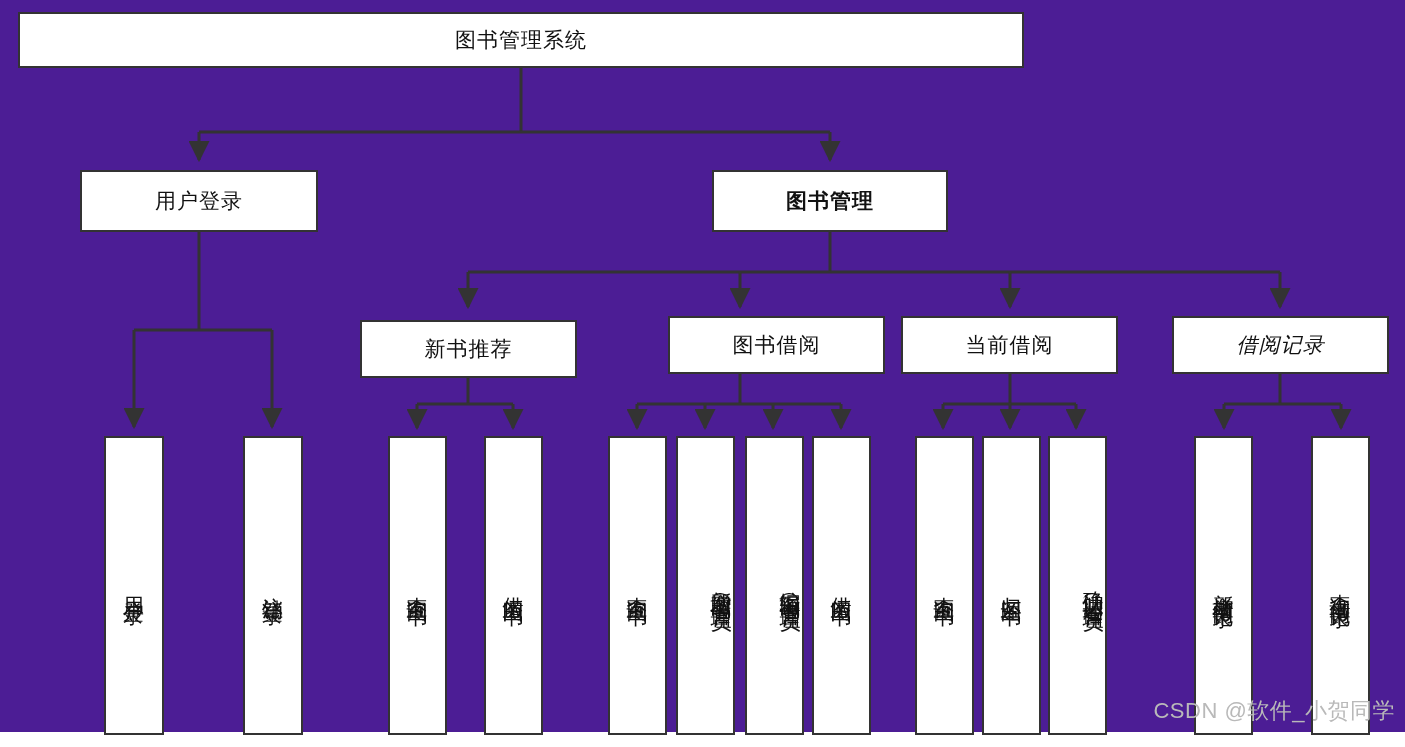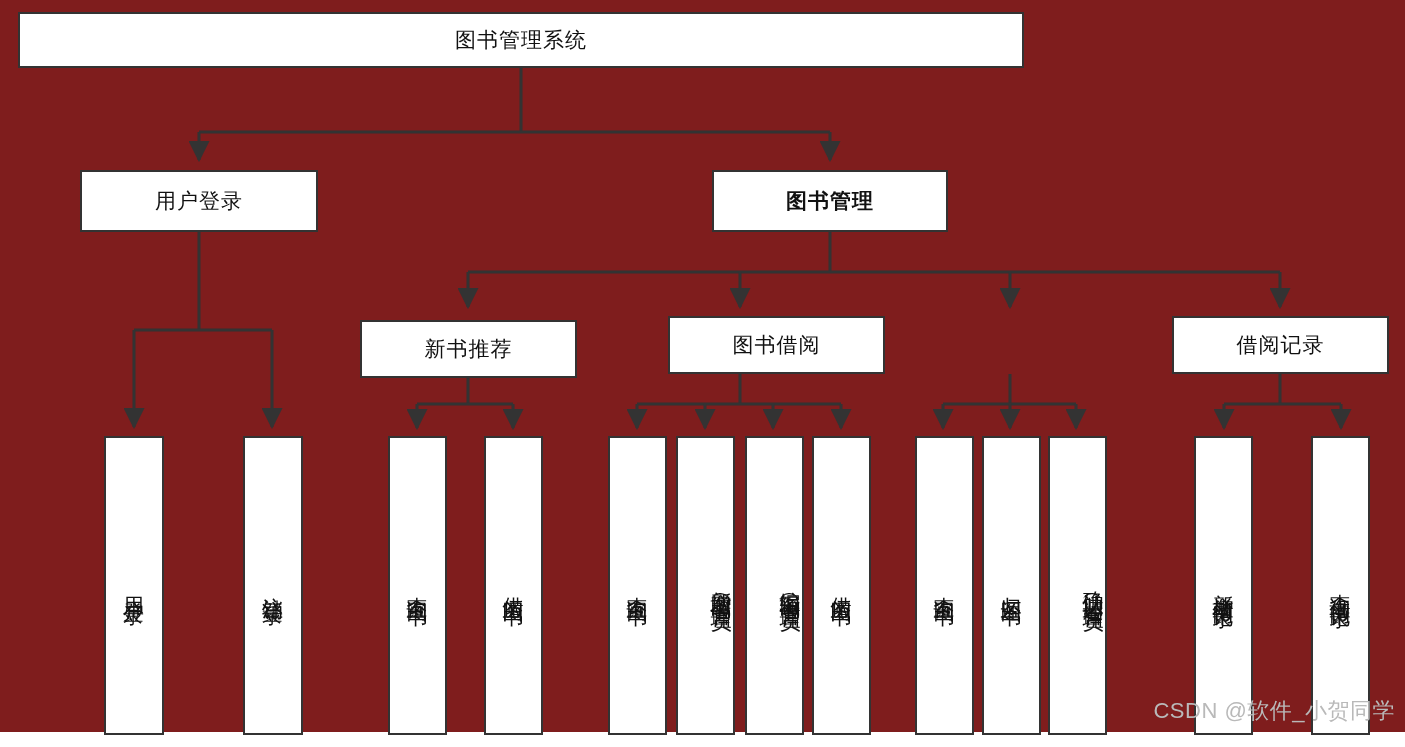--- a/index.html
+++ b/index.html
@@ -10,21 +10,21 @@
   body {
     width: 1405px;
     height: 747px;
     font-family: "Liberation Sans", sans-serif;
     overflow: hidden;
   }
   #diagram-root {
     position: relative;
     width: 1405px;
     height: 732px;
-    background: #7f1d1d;
+    background: #4c1d95;
     text-align: center;
   }
   svg.edges {
     position: absolute;
     left: 0;
     top: 0;
     width: 1405px;
     height: 747px;
     pointer-events: none;
   }
@@ -125,21 +125,22 @@
     </g>
   </svg>
 
   <div class="node node-h" style="left:18px; top:12px; width:1006px; height:56px;">图书管理系统</div>
 
   <div class="node node-h" style="left:80px; top:170px; width:238px; height:62px;">用户登录</div>
   <div class="node node-h" style="left:712px; top:170px; width:236px; height:62px;font-weight:bold;">图书管理</div>
 
   <div class="node node-h" style="left:360px; top:320px; width:217px; height:58px;">新书推荐</div>
   <div class="node node-h" style="left:632px; top:316px; width:217px; height:58px;margin-left:36px;">图书借阅</div>
-  <div class="node node-h" style="left:1172px; top:316px; width:217px; height:58px;">借阅记录</div>
+  <div class="node node-h" style="left:901px; top:316px; width:217px; height:58px;">当前借阅</div>
+  <div class="node node-h" style="left:1172px; top:316px; width:217px; height:58px;font-style:italic;">借阅记录</div>
 
   <div class="node node-v center-v" style="left:104px; top:436px; width:60px; height:299px;">用户登录</div>
   <div class="node node-v center-v" style="left:243px; top:436px; width:60px; height:299px;">注销登录</div>
 
   <div class="node node-v center-v" style="left:388px; top:436px; width:59px; height:299px;">查询图书</div>
   <div class="node node-v center-v" style="left:484px; top:436px; width:59px; height:299px;">借阅图书</div>
 
   <div class="node node-v center-v" style="left:608px; top:436px; width:59px; height:299px;">查询图书</div>
   <div class="node node-v" style="left:676px; top:436px; width:59px; height:299px;">新增图书（管理员）</div>
   <div class="node node-v" style="left:745px; top:436px; width:59px; height:299px;">编辑图书（管理员）</div>

